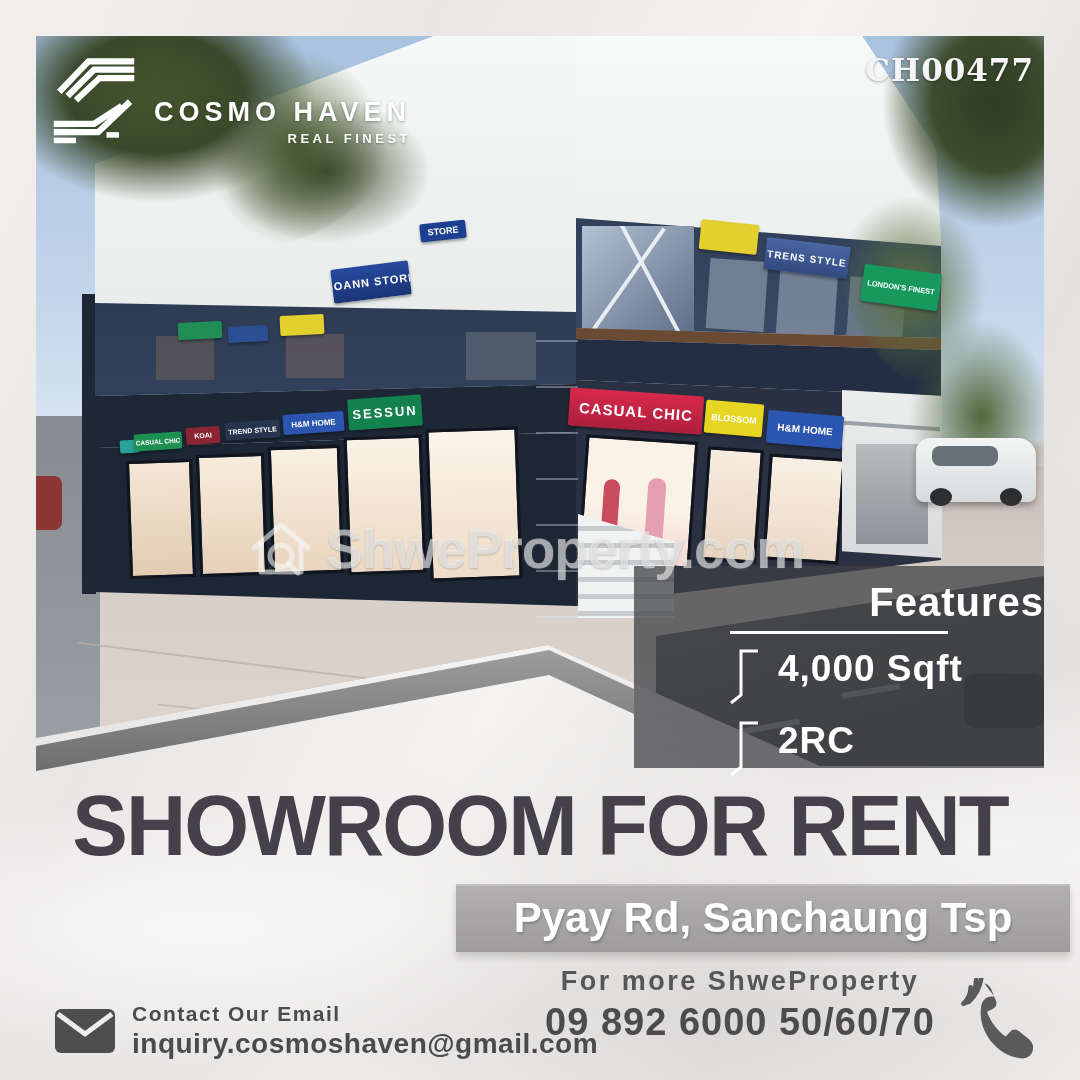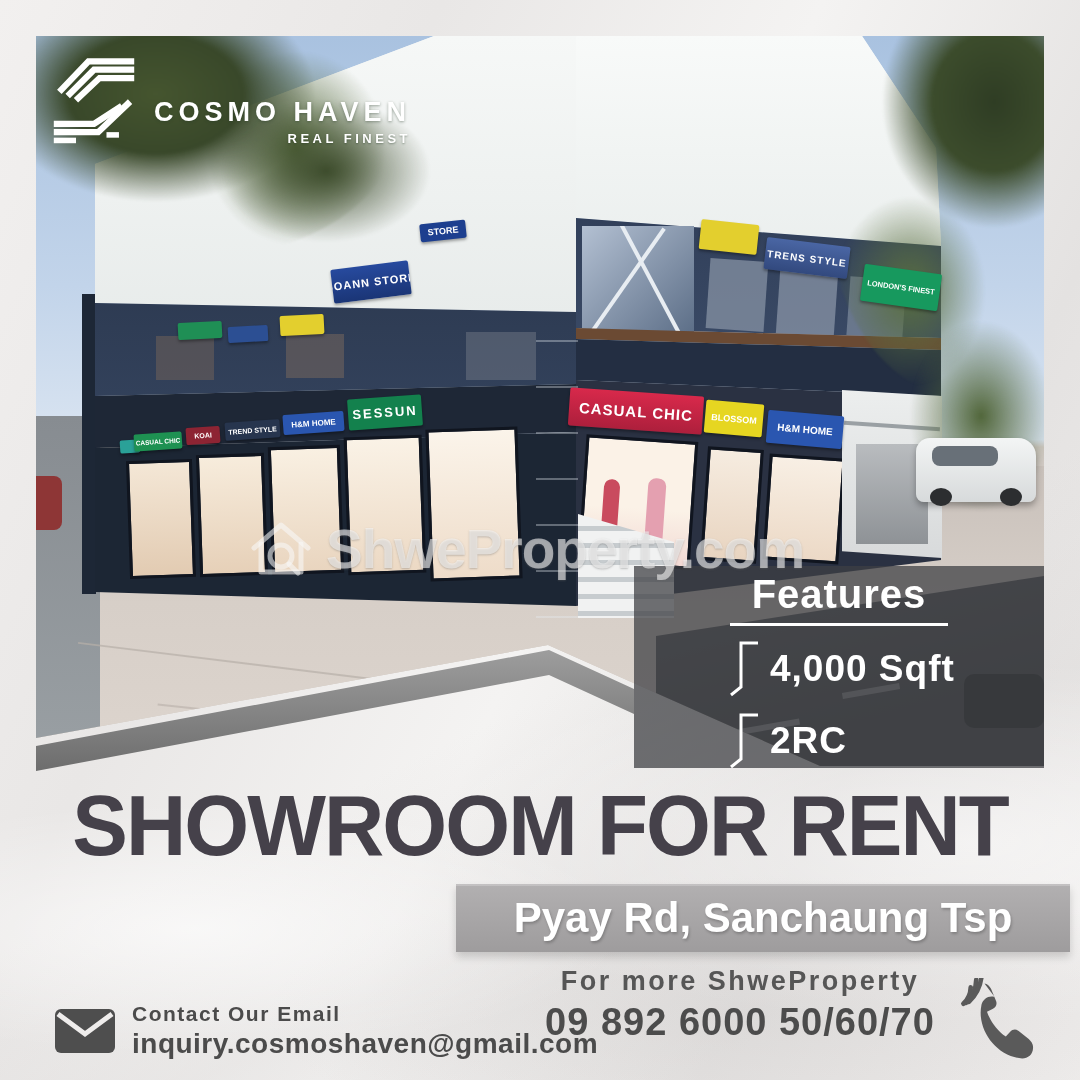--- a/index.html
+++ b/index.html
@@ -20,23 +20,23 @@
   .tree{border-radius:45% 55% 50% 50%;filter:blur(1px);}
   
   .panels{background-image:repeating-linear-gradient(90deg,rgba(150,162,170,.28) 0 1px,rgba(0,0,0,0) 1px 58px),
                           repeating-linear-gradient(0deg,rgba(150,162,170,.18) 0 1px,rgba(0,0,0,0) 1px 64px);}
   .sign{display:flex;align-items:center;justify-content:center;color:#fff;font-weight:bold;
         white-space:nowrap;overflow:hidden;border-radius:2px;box-shadow:0 2px 3px rgba(0,0,0,.35);}
   .win{border:3px solid #10151f;}
   
   #features-box{position:absolute;left:634px;top:566px;width:410px;height:202px;
     background:rgba(62,64,68,.74);color:#fff;z-index:6;}
-  .feat-title{font-size:40px;font-weight:bold;text-align:center;margin-top:6px;letter-spacing:1px;}
+  .feat-title{font-size:40px;font-weight:bold;text-align:right;margin-top:14px;letter-spacing:1px;}
   .feat-rule{width:218px;height:3px;background:#fff;margin:6px auto 0;}
-  .feat-row{display:flex;align-items:center;margin:14px 0 0 96px;gap:10px;}
+  .feat-row{display:flex;align-items:flex-start;margin:14px 0 0 96px;gap:18px;}
   .feat-text{font-size:37px;font-weight:bold;letter-spacing:1px;}
   
   #headline{position:absolute;left:40px;right:40px;top:776px;text-align:center;
     font-size:86px;font-weight:bold;letter-spacing:-2px;color:#45414a;transform:scaleX(.97);}
   #price{position:absolute;left:58px;top:894px;font-size:57px;font-weight:bold;color:#483d51;}
   #location-banner{position:absolute;left:456px;right:10px;top:884px;height:68px;
     background:linear-gradient(180deg,#b2b0b1,#9e9c9d);box-shadow:0 5px 8px rgba(0,0,0,.16), inset 0 2px 0 rgba(255,255,255,.22);
     display:flex;align-items:center;justify-content:center;}
   #location-banner span{color:#fff;font-size:42px;font-weight:bold;letter-spacing:0;text-shadow:1px 2px 3px rgba(0,0,0,.22);}
   #email-block{position:absolute;left:54px;top:1002px;display:flex;align-items:center;gap:16px;color:#4b4b4b;}
@@ -176,20 +176,21 @@
       <path d="M88 98 L56 106 L2 106" opacity="0"></path>
       <path d="M2 142 L34 142" stroke-width="8"></path>
       <path d="M78 134 L96 134" stroke-width="8"></path>
     </svg>
     <div id="brand-text">
       <div class="nm">COSMO HAVEN</div>
       <div class="tg">REAL FINEST</div>
     </div>
   </div>
 
+  <div id="listing-id">CH00477</div>
 
   <div id="features-box">
     <div class="feat-title">Features</div>
     <div class="feat-rule"></div>
     <div class="feat-row">
       <svg width="30" height="58" viewBox="0 0 30 58" fill="none" stroke="#fff" stroke-width="3">
           <polyline points="28,3 11,3 11,47 1,55"></polyline>
         </svg>
       <span class="feat-text">4,000 Sqft</span>
     </div>

